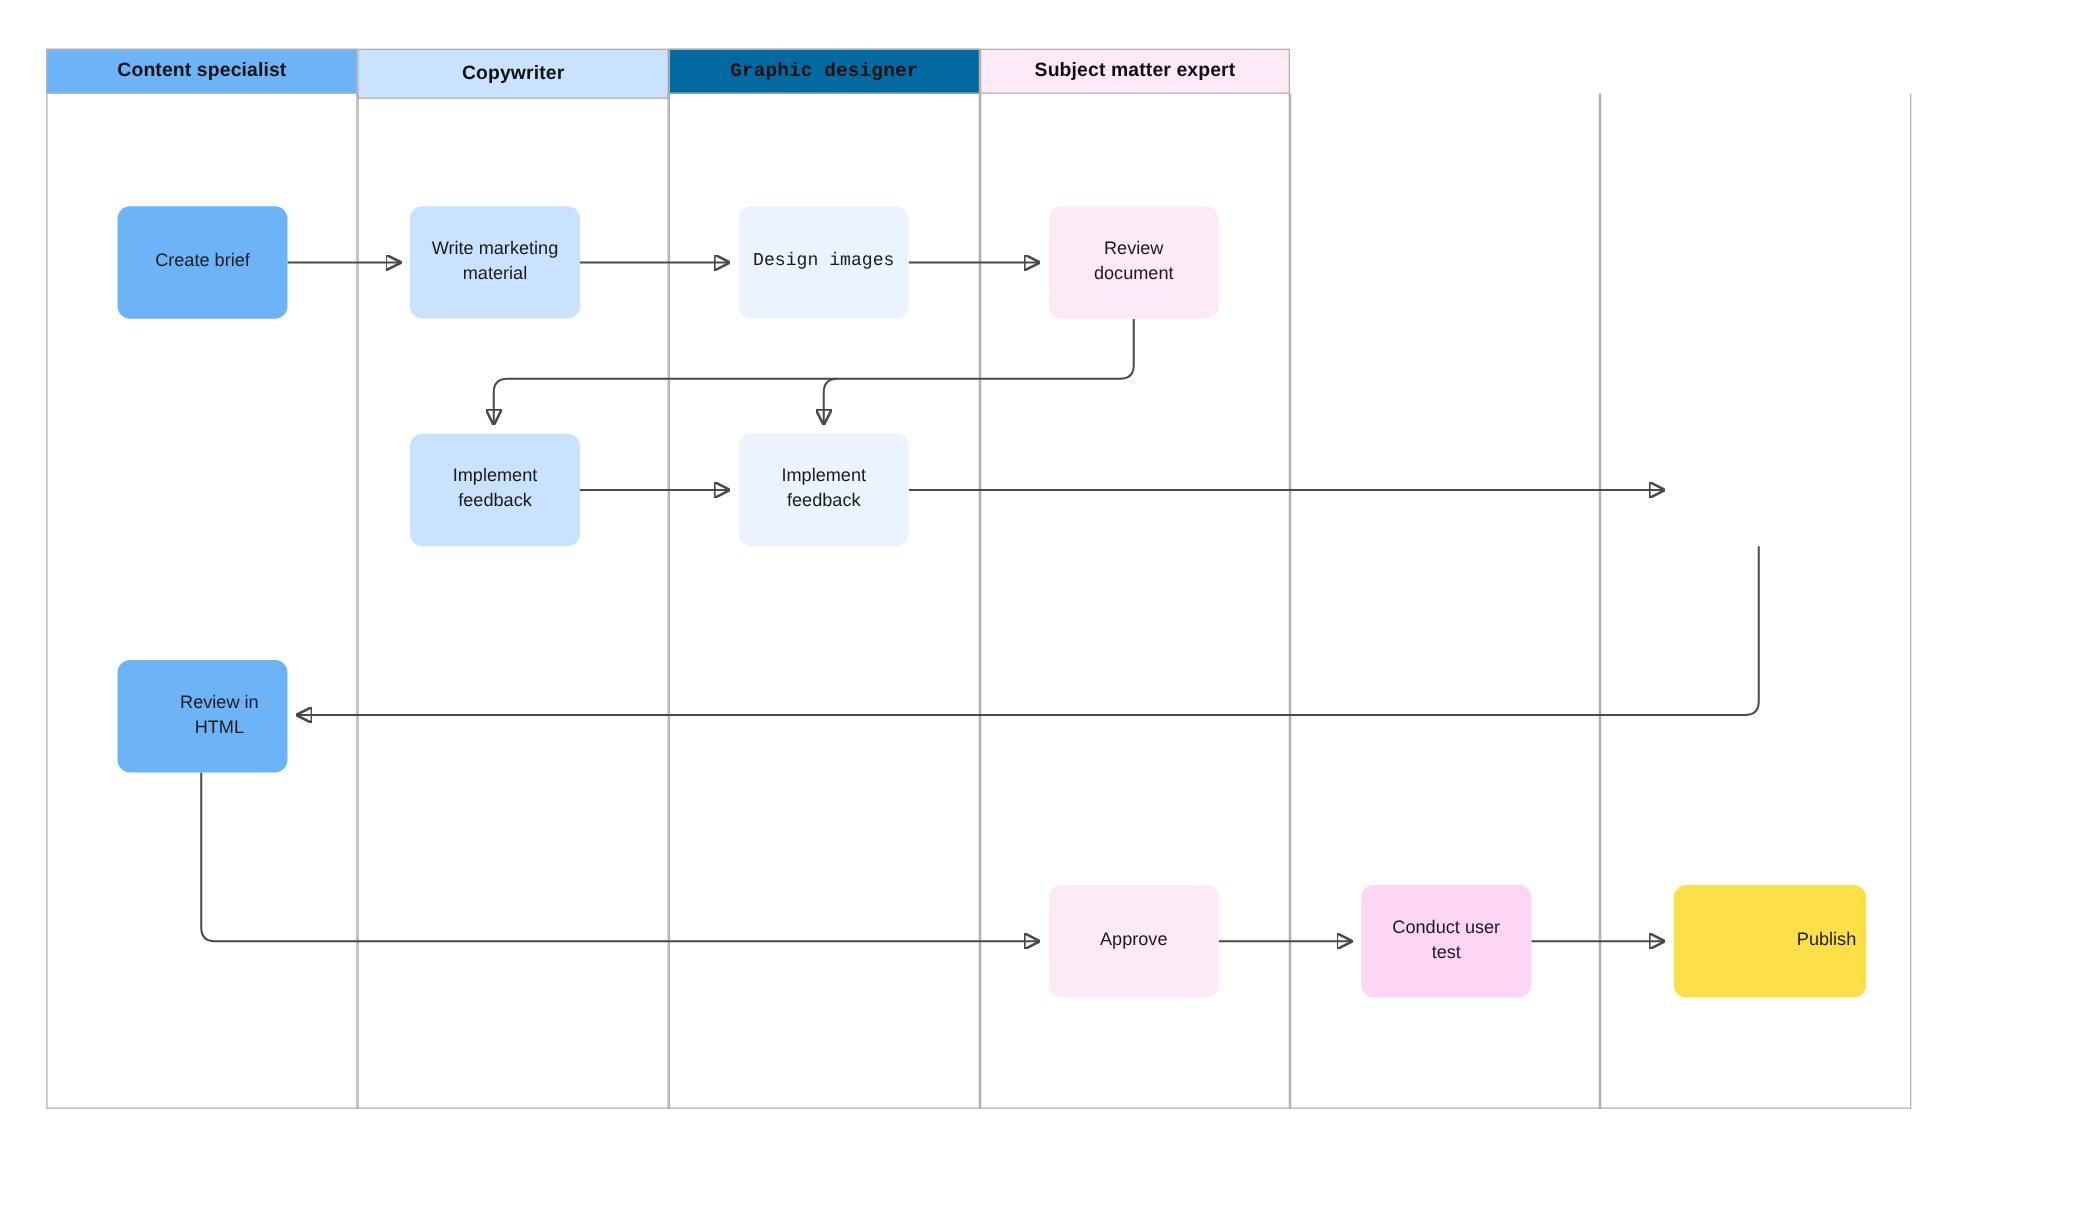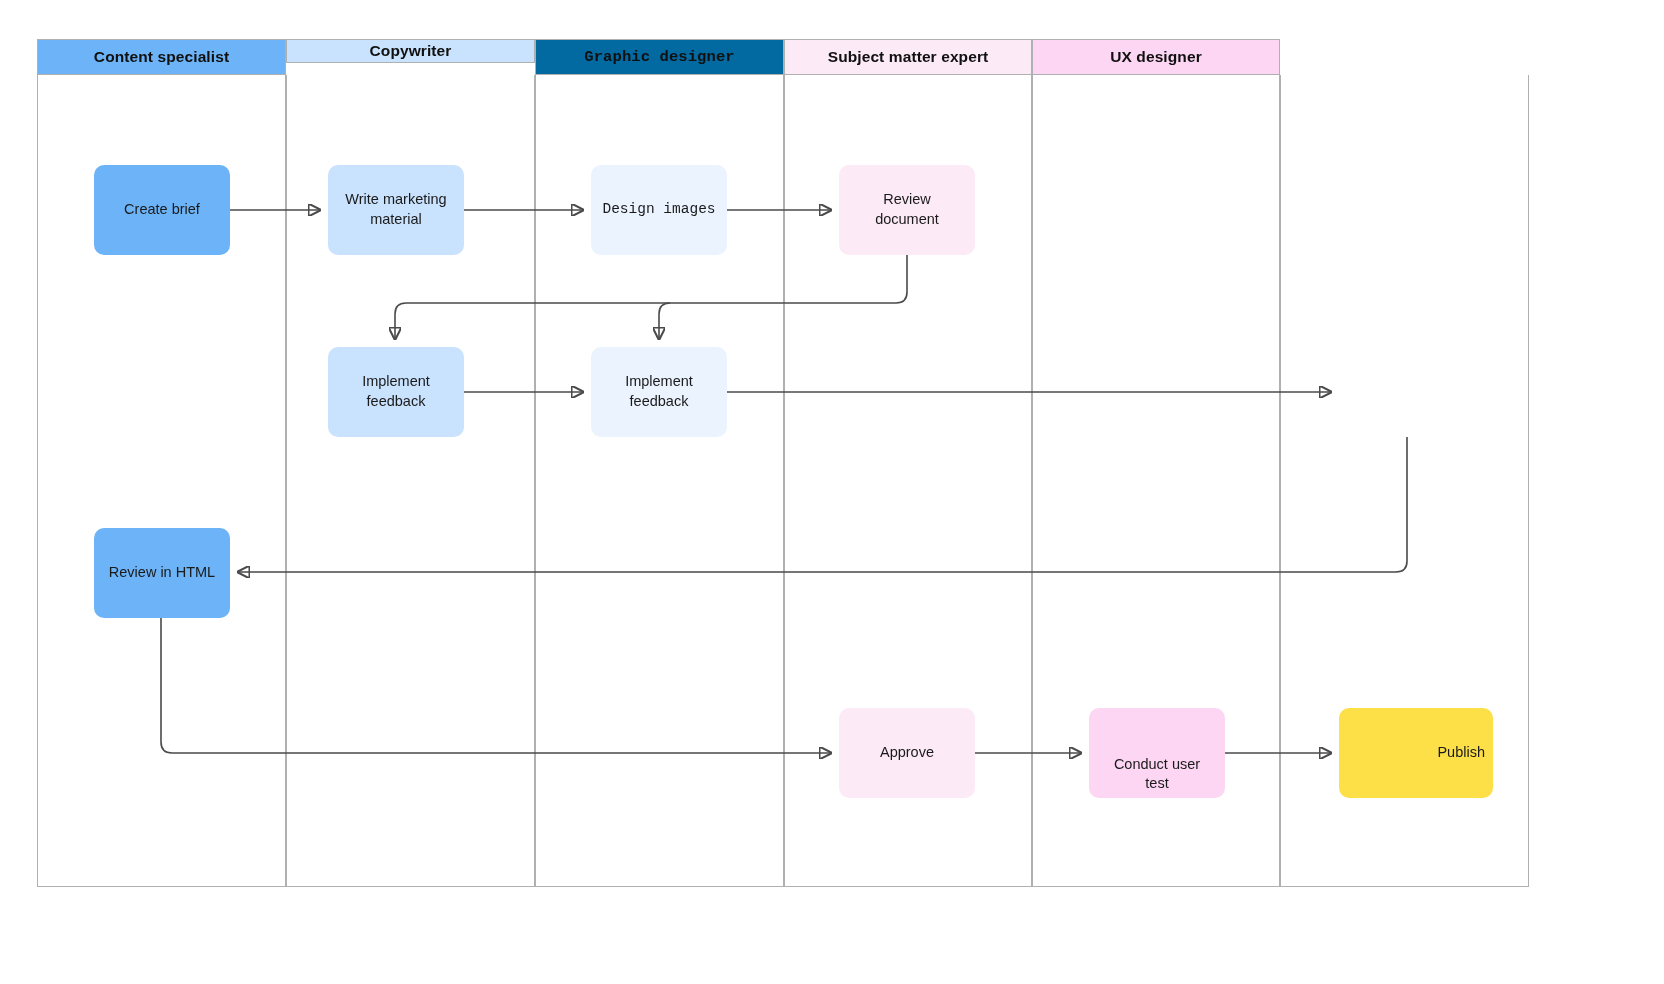--- a/index.html
+++ b/index.html
@@ -71,31 +71,28 @@
 </style>
 </head>
 <body>
 
 <div id="canvas">
   <div id="diagram">
 
     <div class="lane-header" style="left:37px; top:39px; width:249px; height:36px; background:#6cb4f7;">
       <span>Content specialist</span>
     </div>
-    <div class="lane-header" style="left:286px; top:39px; width:249px; height:24px; background:#c9e2fd;">
+    <div class="lane-header" style="left:286px; top:39px; width:249px; height:40px; background:#c9e2fd;">
       <span>Copywriter</span>
     </div>
     <div class="lane-header" style="left:535px; top:39px; width:249px; height:36px; background:#0369a1;font-family:Liberation Mono, monospace;">
       <span>Graphic designer</span>
     </div>
     <div class="lane-header" style="left:784px; top:39px; width:248px; height:36px; background:#fdeaf7;">
       <span>Subject matter expert</span>
-    </div>
-    <div class="lane-header" style="left:1032px; top:39px; width:248px; height:36px; background:#fcd6f3;">
-      <span>UX designer</span>
     </div>
 
     <div class="lane-body" style="left:37px; top:75px; width:249px; height:812px;"></div>
     <div class="lane-body" style="left:286px; top:75px; width:249px; height:812px;"></div>
     <div class="lane-body" style="left:535px; top:75px; width:249px; height:812px;"></div>
     <div class="lane-body" style="left:784px; top:75px; width:248px; height:812px;"></div>
     <div class="lane-body" style="left:1032px; top:75px; width:248px; height:812px;"></div>
     <div class="lane-body" style="left:1280px; top:75px; width:249px; height:812px;"></div>
 
     <svg class="edges" viewBox="0 0 1664 984" xmlns="http://www.w3.org/2000/svg">
@@ -142,27 +139,27 @@
 document</span>
     </div>
     <div class="node" style="left:328px; top:347px; width:136px; height:90px; background:#c9e2fd;">
       <span>Implement
 feedback</span>
     </div>
     <div class="node" style="left:591px; top:347px; width:136px; height:90px; background:#eaf3fe;">
       <span>Implement
 feedback</span>
     </div>
-    <div class="node" style="left:94px; top:528px; width:136px; height:90px; background:#6cb4f7;">
+    <div class="node" style="left:94px; top:528px; width:136px; height:90px; background:#6cb4f7;padding-left:35px;">
       <span>Review in HTML</span>
     </div>
     <div class="node" style="left:839px; top:708px; width:136px; height:90px; background:#fdeaf7;">
       <span>Approve</span>
     </div>
-    <div class="node" style="left:1089px; top:708px; width:136px; height:90px; background:#fcd6f3;align-items:flex-end;">
+    <div class="node" style="left:1089px; top:708px; width:136px; height:90px; background:#fcd6f3;">
       <span>Conduct user
 test</span>
     </div>
     <div class="node" style="left:1339px; top:708px; width:154px; height:90px; background:#fde047;justify-content:flex-end;">
       <span>Publish</span>
     </div>
 
   </div>
 </div>
 

